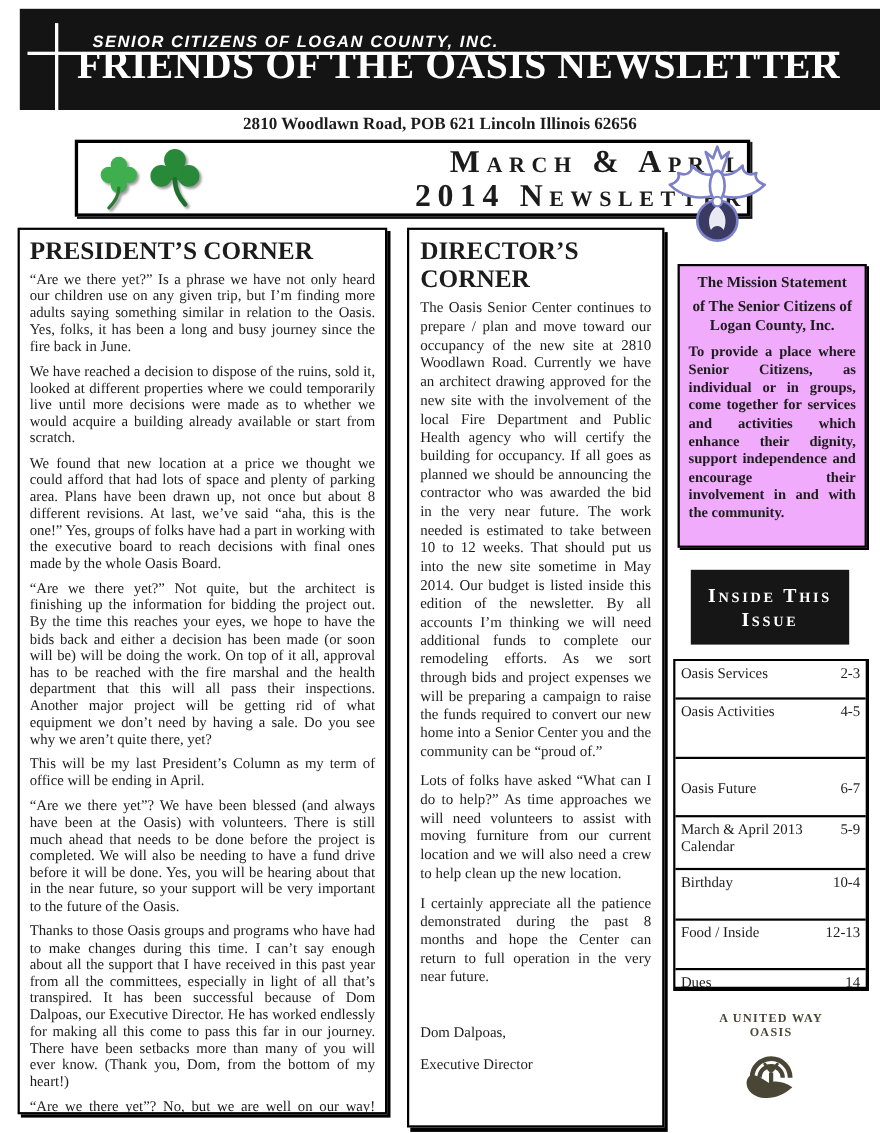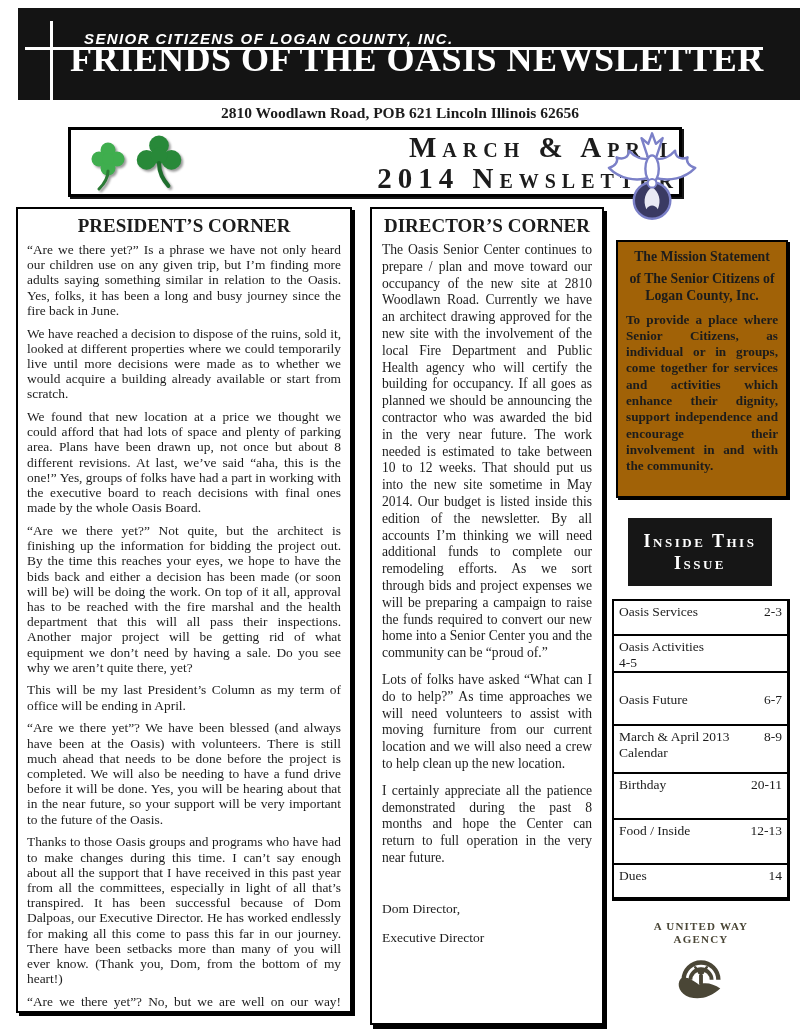--- a/index.html
+++ b/index.html
@@ -28,49 +28,49 @@
   .shamrock-icon{position:absolute;left:62px;top:4px;filter:drop-shadow(2px 2px 1px #9a9a9a);}
   .dove-icon{position:absolute;left:606px;top:131px;z-index:5;}
 
   
   .article-box{position:absolute;border:2px solid #000;background:#fff;
                box-sizing:border-box;overflow:hidden;}
   .president-box{left:16px;top:207px;width:336px;height:806px;box-shadow:3px 3px 0 #000;
                  padding:3px 9px;}
   .director-box{left:370px;top:207px;width:234px;height:818px;box-shadow:3px 4px 0 #000;
                 padding:3px 10px;}
-  .article-title{text-align:center;font-weight:bold;font-size:19px;margin:3px 0 5px;}
+  .article-title{text-align:left;font-weight:bold;font-size:23px;margin:3px 0 5px;}
   .president-box p.body{font-size:13.4px;line-height:15.2px;text-align:justify;margin:0 0 7.5px;}
   .director-box p.body{font-size:13.6px;line-height:16.8px;text-align:justify;margin:0 0 10px;}
   p.sig{margin:0;font-size:13.5px;}
   .sig-gap-lg{margin-top:34px !important;}
   .sig-gap-sm{margin-top:13px !important;}
 
   
   .mission-box{position:absolute;left:616px;top:240px;width:172px;height:258px;
-               border:2px solid #000;box-shadow:2px 2px 0 #000;background:#a16207;
+               border:2px solid #000;box-shadow:2px 2px 0 #000;background:#f0abfc;
                box-sizing:border-box;padding:6px 8px;overflow:hidden;}
   .mission-title{text-align:center;font-weight:bold;font-size:13.8px;line-height:17.5px;margin:0;}
   .mission-title.first{margin-bottom:4px;}
   .mission-body{font-weight:bold;font-size:13.2px;line-height:16.3px;
                 text-align:justify;margin-top:7px;}
 
   
   .inside-box{position:absolute;left:628px;top:518px;width:144px;height:68px;background:#161616;
               color:#fff;display:flex;flex-direction:column;align-items:center;justify-content:center;
               font-variant:small-caps;font-weight:bold;font-size:18px;letter-spacing:2.5px;line-height:22px;}
 
   
   .toc{position:absolute;left:612px;top:599px;width:178px;height:302px;background:#fff;
        border:2px solid #000;border-right-width:3px;border-bottom-width:4px;box-sizing:border-box;}
   .toc-row{display:flex;justify-content:space-between;align-items:flex-start;
            border-bottom:2px solid #000;box-sizing:border-box;padding:3px 5px 0 5px;
            font-size:13.5px;line-height:16px;}
   .toc-row:nth-child(1){height:35px;}
-  .toc-row:nth-child(2){height:37px;flex-direction:column;}
+  .toc-row:nth-child(2){height:54px;}
   .toc-row:nth-child(3){height:37px;margin-top:16px;}
   .toc-row:nth-child(4){height:48px;gap:15px;}
   .toc-row:nth-child(5){height:46px;}
   .toc-row:nth-child(6){height:45px;}
   .toc-row:nth-child(7){height:38px;border-bottom:none;}
   .toc-label{width:120px;}
   .toc-pages{text-align:right;}
 
   
   .uw{position:absolute;left:616px;top:920px;width:170px;text-align:center;color:#4a4636;}
@@ -143,21 +143,21 @@
     <p class="body">Thanks to those Oasis groups and programs who have had to make changes during this time.  I can’t say enough about all the support that I have received in this past year from all the committees, especially in light of all that’s transpired.  It has been successful because of Dom Dalpoas, our Executive Director.  He has worked endlessly for making all this come to pass this far in our journey.  There have been setbacks more than many of you will ever know. (Thank you, Dom, from the bottom of my heart!)</p>
     <p class="body">“Are we there yet”?  No, but we are well on our way!  Please join us on our journey!</p>
 
   </div>
 
   <div class="article-box director-box">
     <div class="article-title">DIRECTOR’S CORNER</div>
     <p class="body">The Oasis Senior Center continues to prepare / plan and move toward our occupancy of the new site at 2810 Woodlawn Road. Currently we have an architect drawing approved for the new site with the involvement of the local Fire Department and Public Health agency who will certify the building for occupancy. If all goes as planned we should be announcing the contractor who was awarded the bid in the very near future. The work needed is estimated to take between 10 to 12 weeks. That should put us into the new site sometime in May 2014. Our budget is listed inside this edition of the newsletter. By all accounts I’m thinking we will need additional funds to complete our remodeling efforts. As we sort through bids and project expenses we will be preparing a campaign to raise the funds required to convert our new home into a Senior Center you and the community can be “proud of.”</p>
     <p class="body">Lots of folks have asked “What can I do to help?” As time approaches we will need volunteers to assist with moving furniture from our current location and we will also need a crew to help clean up the new location.</p>
     <p class="body">I certainly appreciate all the patience demonstrated during the past 8 months and hope the Center can return to full operation in the very near future.</p>
-    <p class="sig sig-gap-lg">Dom Director,</p>
+    <p class="sig sig-gap-lg">Dom Dalpoas,</p>
     <p class="sig sig-gap-sm">Executive Director</p>
   </div>
 
   <div class="mission-box">
     <p class="mission-title first">The Mission Statement</p>
     <p class="mission-title">of  The Senior Citizens of</p>
     <p class="mission-title">Logan County, Inc.</p>
     <div class="mission-body">To provide a place where Senior Citizens, as individual or in groups, come together for services and activities which enhance their dignity, support independence and encourage their involvement in and with the community.</div>
   </div>
 
@@ -174,39 +174,39 @@
     <div class="toc-row">
       <span class="toc-label">Oasis Activities</span>
       <span class="toc-pages">4-5</span>
     </div>
     <div class="toc-row">
       <span class="toc-label">Oasis Future</span>
       <span class="toc-pages">6-7</span>
     </div>
     <div class="toc-row">
       <span class="toc-label">March &amp; April 2013 Calendar</span>
-      <span class="toc-pages">8-9</span>
+      <span class="toc-pages">5-9</span>
     </div>
     <div class="toc-row">
       <span class="toc-label">Birthday</span>
-      <span class="toc-pages">20-11</span>
+      <span class="toc-pages">10-4</span>
     </div>
     <div class="toc-row">
       <span class="toc-label">Food / Inside</span>
       <span class="toc-pages">12-13</span>
     </div>
     <div class="toc-row">
       <span class="toc-label">Dues</span>
       <span class="toc-pages">14</span>
     </div>
   </div>
 
   <div class="uw">
     <div class="uw-text">A UNITED WAY</div>
-    <div class="uw-text">AGENCY</div>
+    <div class="uw-text">OASIS</div>
     <div class="uw-logo">
       <svg width="62" height="54" viewBox="0 0 64 56">
         <path d="M14 33 A18 18 0 0 1 50 33" stroke="#4a4636" stroke-width="4.5" fill="none"></path>
         <path d="M21 33 A11 11 0 0 1 43 33" stroke="#4a4636" stroke-width="4" fill="none"></path>
         <circle cx="32" cy="24" r="3.6" fill="#4a4636"></circle>
         <path d="M26 20 L32 27 L38 20" stroke="#4a4636" stroke-width="2.6" fill="none" stroke-linecap="round"></path>
         <path d="M30 28 L34 28 L34 38 L30 38 Z" fill="#4a4636"></path>
         <path d="M11 32 C6 38 10 48 20 51 C31 54 42 51 52 42 C45 37 36 35 30 38 C23 33 15 28 11 32 Z" fill="#4a4636"></path>
       </svg>
     </div>

